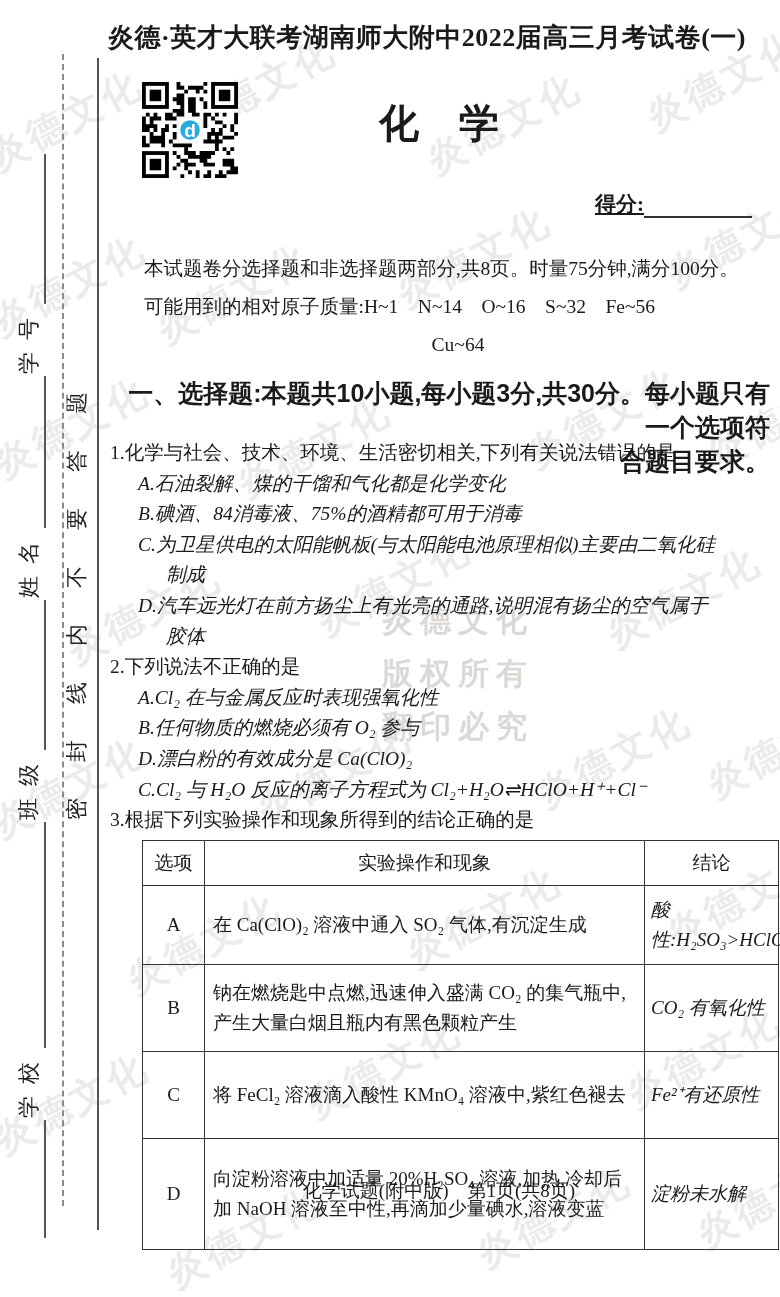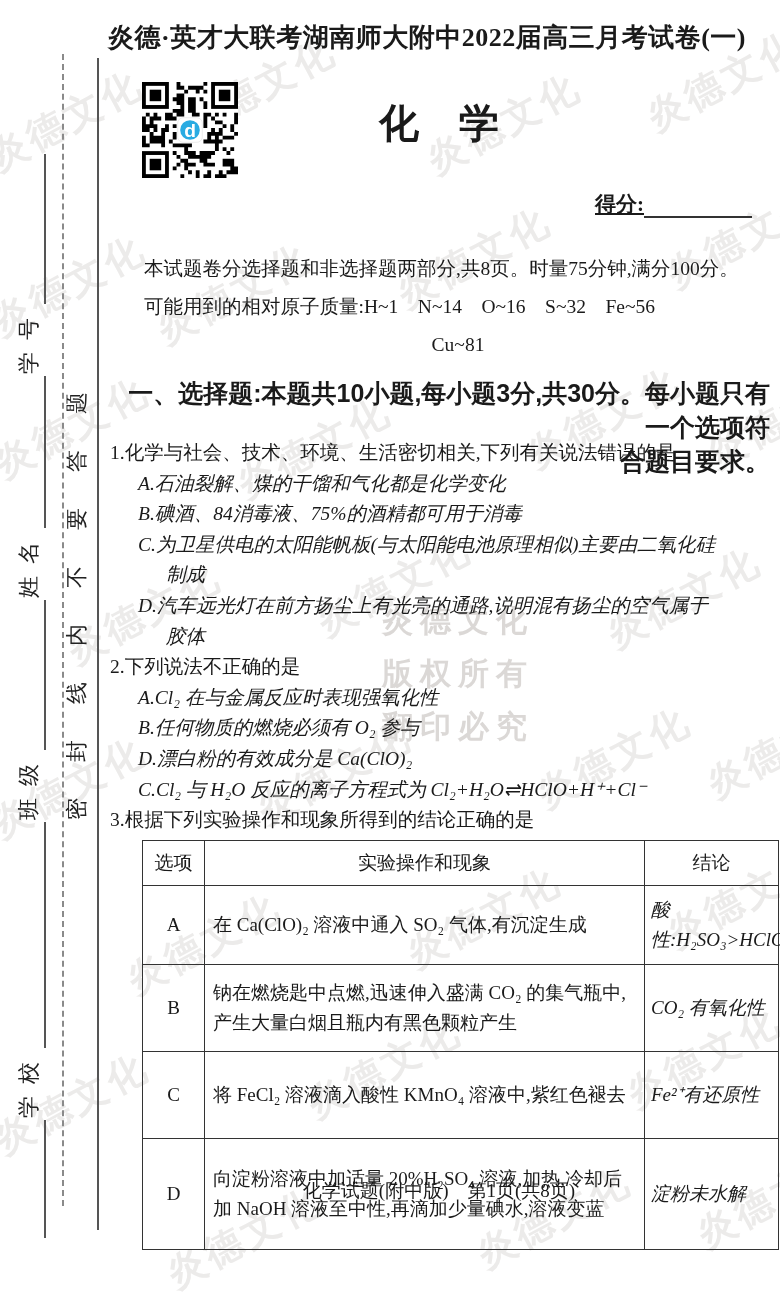--- a/index.html
+++ b/index.html
@@ -151,21 +151,21 @@
 
   <div class="subject-title">化　学</div>
 
   <div class="score-line">
     <span>得分:</span><span class="score-blank"></span>
   </div>
 
   <div class="intro">
     <div>本试题卷分选择题和非选择题两部分,共8页。时量75分钟,满分100分。</div>
     <div>可能用到的相对原子质量:H~1　N~14　O~16　S~32　Fe~56</div>
-    <div class="centered">Cu~81</div>
+    <div class="centered">Cu~64</div>
   </div>
 
   <div class="section-title">一、选择题:本题共10小题,每小题3分,共30分。每小题只有一个选项符
 合题目要求。</div>
 
   <div class="q-flow">
 
     <div class="q-stem"><span>1.</span><span>化学与社会、技术、环境、生活密切相关,下列有关说法错误的是</span></div>
     <div class="q-option"><span>A.</span><span class="opt-text">石油裂解、煤的干馏和气化都是化学变化</span></div>
     <div class="q-option"><span>B.</span><span class="opt-text">碘酒、84消毒液、75%的酒精都可用于消毒</span></div>

